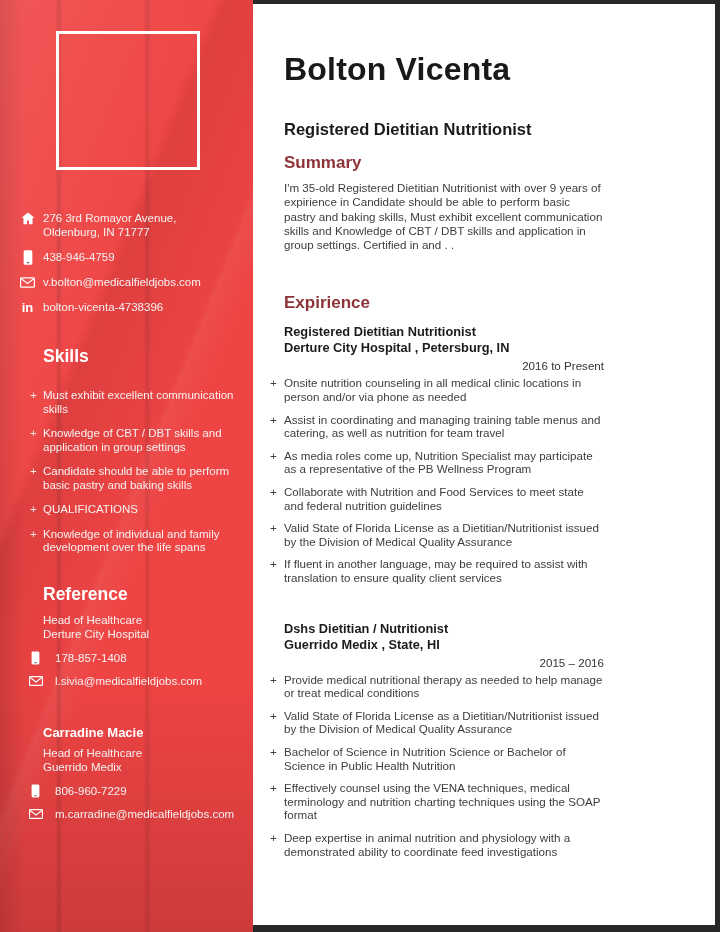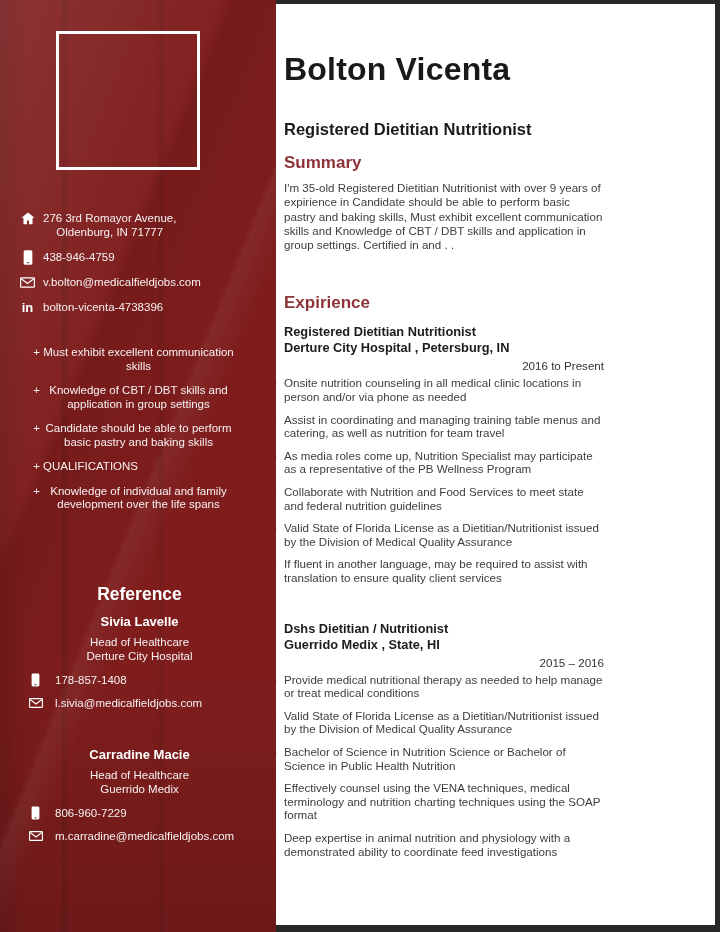--- a/index.html
+++ b/index.html
@@ -8,22 +8,22 @@
     background:#ffffff;
     font-family:"Liberation Sans", sans-serif;
   }
   
   .frame-top{position:absolute;top:0;left:0;width:720px;height:4px;background:#282828;z-index:1;}
   .frame-right{position:absolute;top:0;right:0;width:5px;height:932px;background:#282828;z-index:1;}
   .frame-bottom{position:absolute;bottom:0;left:0;width:720px;height:7px;background:#282828;z-index:1;}
 
   
   .sidebar{
-    position:absolute;left:0;top:0;width:276px;height:932px;z-index:2;
-    background-color:#7f1d1d;color:#f7f1f1;overflow:hidden;text-align:center;
+    position:absolute;left:0;top:0;width:253px;height:932px;z-index:2;
+    background-color:#ef4444;color:#f7f1f1;overflow:hidden;
   }
   .sidebar-texture{
     position:absolute;inset:0;pointer-events:none;
     background-image:
       linear-gradient(112deg, rgba(255,255,255,0.10) 0%, rgba(255,255,255,0.02) 34%, rgba(0,0,0,0.07) 36%, rgba(0,0,0,0.00) 58%),
       linear-gradient(112deg, transparent 52%, rgba(255,255,255,0.055) 53%, transparent 58%),
       linear-gradient(90deg, transparent 22%, rgba(35,18,18,0.14) 23%, transparent 25%, transparent 57%, rgba(35,18,18,0.12) 58%, transparent 60%),
       linear-gradient(90deg, rgba(0,0,0,0.10) 0%, transparent 10%),
       linear-gradient(0deg, rgba(0,0,0,0.14) 0%, rgba(0,0,0,0) 28%);
   }
@@ -115,20 +115,21 @@
     </div>
     <div class="contact-row">
       <span class="icon-cell">
         <span class="in-glyph">in</span>
       </span>
       <span>bolton-vicenta-4738396</span>
     </div>
   </div>
 
   <div class="skills-block">
+    <h3 class="side-heading">Skills</h3>
     <div class="skill-item">
       <span class="plus-cell">+</span>
       <span>Must exhibit excellent communication skills</span>
     </div>
     <div class="skill-item">
       <span class="plus-cell">+</span>
       <span>Knowledge of CBT / DBT skills and application in group settings</span>
     </div>
     <div class="skill-item">
       <span class="plus-cell">+</span>
@@ -141,21 +142,20 @@
     <div class="skill-item">
       <span class="plus-cell">+</span>
       <span>Knowledge of individual and family development over the life spans</span>
     </div>
   </div>
 
   <div class="reference-block">
     <h3 class="side-heading">Reference</h3>
 
     <div class="ref-entry">
-      <div class="ref-name">Sivia Lavelle</div>
       <div class="ref-roleblock">
         <div>Head of Healthcare</div>
         <div>Derture City Hospital</div>
       </div>
       <div class="ref-row">
         <span class="icon-cell">
           <svg width="9" height="14" viewBox="0 0 12 18">
               <rect x="0.8" y="0.4" width="10.4" height="17.2" rx="1.8" fill="#ffffff"></rect>
               <rect x="4.4" y="14.6" width="3.2" height="1.3" rx="0.65" fill="#5d3c3c"></rect>
             </svg>

